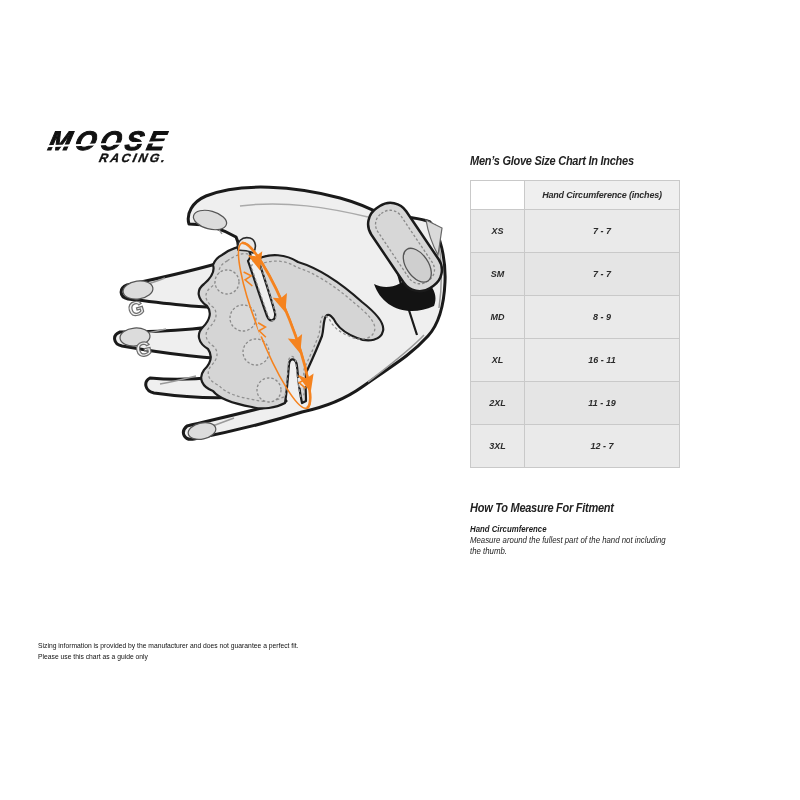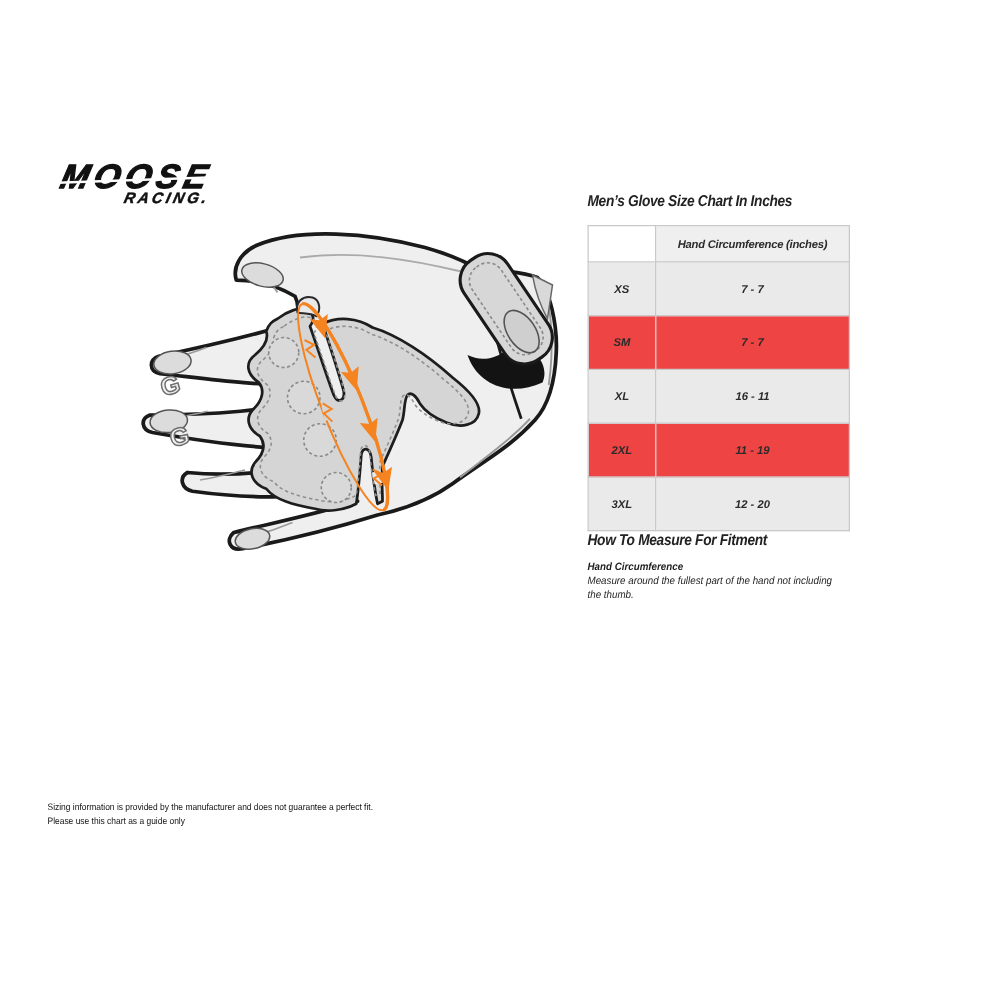--- a/index.html
+++ b/index.html
@@ -29,24 +29,24 @@
     font-size:12.5px;font-weight:700;color:#222;letter-spacing:-0.3px;white-space:nowrap;
     transform:scaleX(0.88);transform-origin:left top;
   }
   table.size-table{border-collapse:collapse;margin-top:12px;width:210px;table-layout:fixed;}
   table.size-table th,table.size-table td{
     border:1px solid #c9c9c9;font-size:9px;font-weight:700;text-align:center;
     color:#2b2b2b;padding:0;
   }
   th.corner-cell{border:none;background:#ffffff;width:53px;}
   th.col-head{background:#efefef;height:28px;font-size:8.5px;letter-spacing:-0.2px;}
-  td{height:42px;background:#ef4444;}
+  td{height:42px;background:#e5e5e5;}
   tr.shade td{background:#eaeaea;text-align:center;}
   
-  .measure{}
+  .measure{margin-top:33px;}
   .measure-title{
     font-size:12.5px;font-weight:700;color:#222;letter-spacing:-0.3px;white-space:nowrap;
     transform:scaleX(0.88);transform-origin:left top;
   }
   .measure-body{transform:scaleX(0.92);transform-origin:left top;margin-top:9px;width:226px;}
   .measure-sub{font-size:8.5px;font-weight:700;color:#1d1d1d;}
   .measure-text{font-size:8.5px;line-height:11px;margin:1px 0 0;color:#1d1d1d;}
   
   .footer{
     position:absolute;left:38px;top:641px;font-size:7.5px;line-height:10.5px;color:#111;
@@ -242,30 +242,34 @@
       <tbody>
         <tr class="shade">
           <td>XS</td>
           <td>7 - 7</td>
         </tr>
         <tr>
           <td>SM</td>
           <td>7 - 7</td>
         </tr>
         <tr class="shade">
+          <td>MD</td>
+          <td>8 - 9</td>
+        </tr>
+        <tr class="shade">
           <td>XL</td>
           <td>16 - 11</td>
         </tr>
         <tr>
           <td>2XL</td>
           <td>11 - 19</td>
         </tr>
         <tr class="shade">
           <td>3XL</td>
-          <td>12 - 20</td>
+          <td>12 - 7</td>
         </tr>
       </tbody>
     </table>
 
     <div class="measure">
       <div class="measure-title">How To Measure For Fitment</div>
       <div class="measure-body">
         <div class="measure-sub">Hand Circumference</div>
         <p class="measure-text">Measure around the fullest part of the hand not including the thumb.</p>
       </div>

